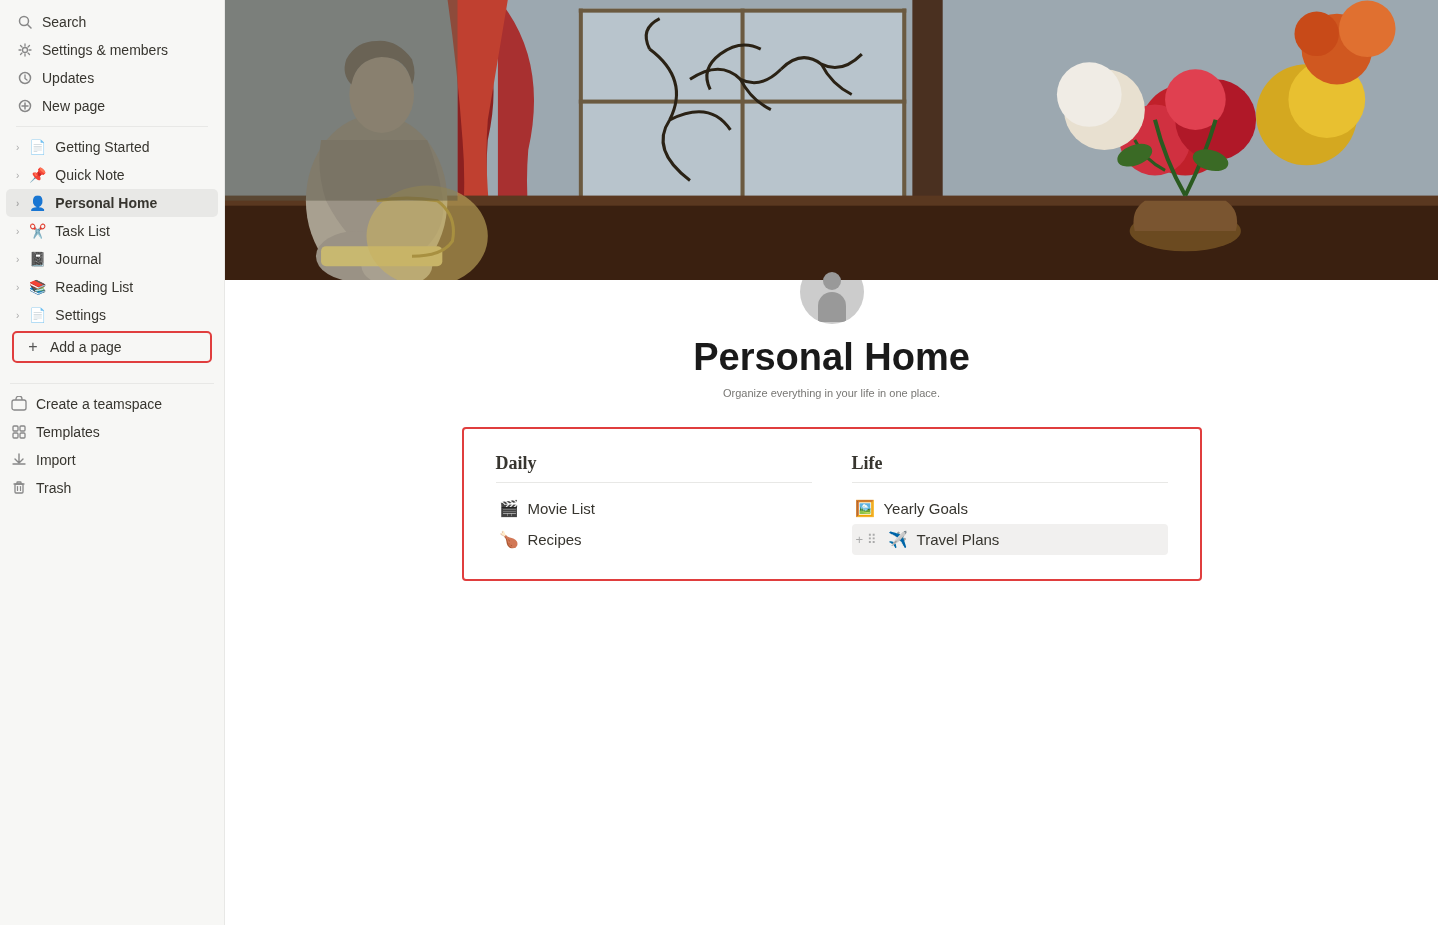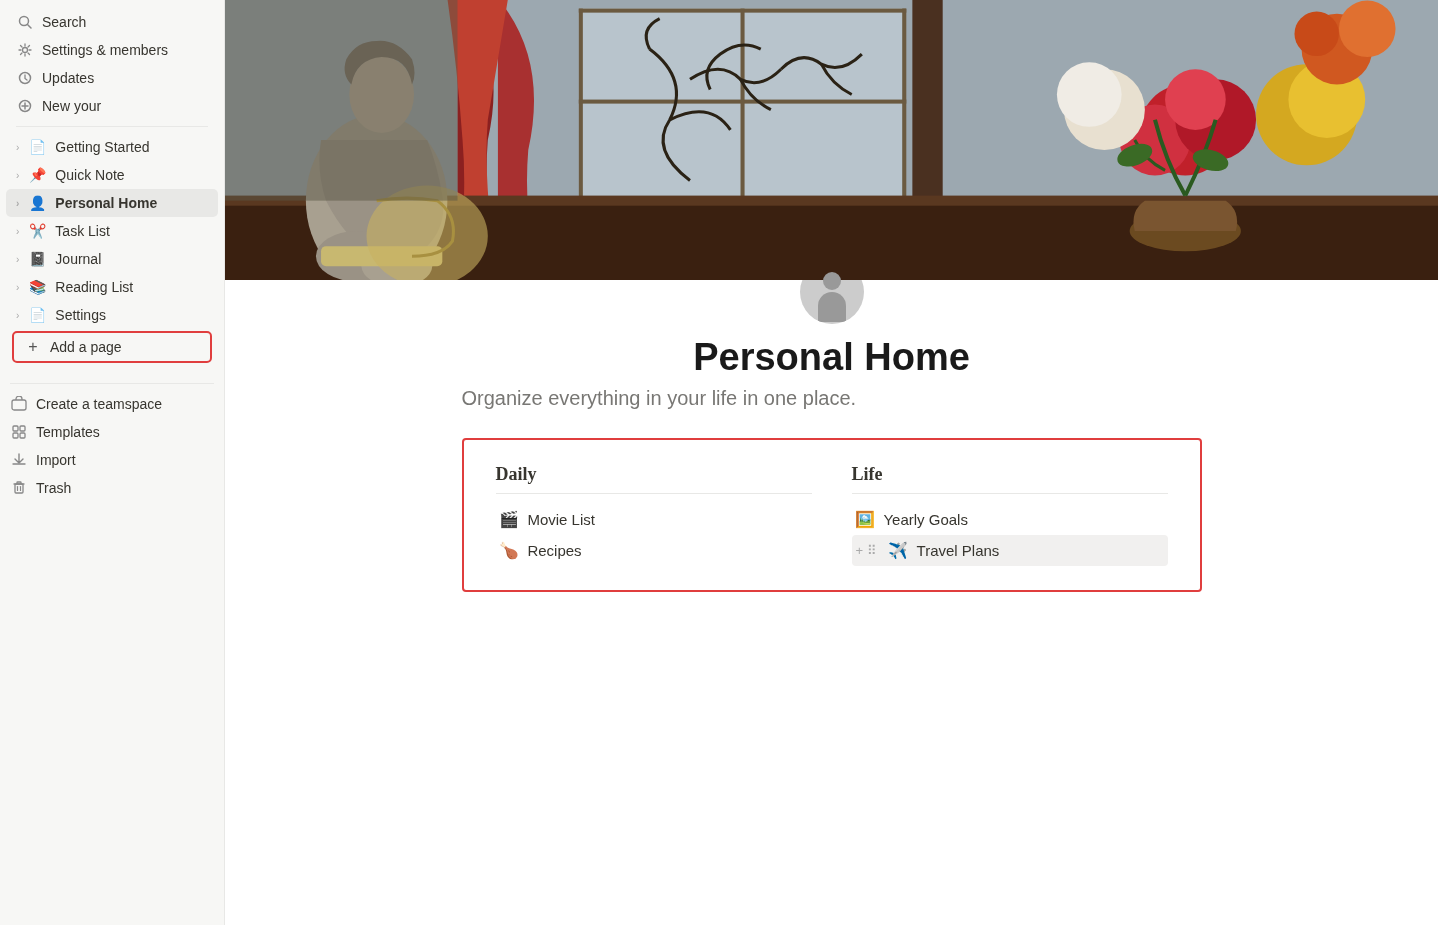--- a/index.html
+++ b/index.html
@@ -119,23 +119,23 @@
     }
 
     .page-title {
       font-size: 38px;
       font-weight: 700;
       color: #1a1a1a;
       text-align: center;
       margin-bottom: 8px;
     }
     .page-subtitle {
-      font-size: 20px;
+      font-size: 11px;
       color: #787774;
-      text-align: left;
+      text-align: center;
       margin-bottom: 28px;
     }
 
     
     .cards-container {
       border: 2px solid #e03e3e;
       border-radius: 4px;
       display: grid;
       grid-template-columns: 1fr 1fr;
       padding: 24px 32px;
@@ -218,21 +218,21 @@
     </div>
 
     <div class="sidebar-item">
       <span class="icon">
         <svg width="14" height="14" viewBox="0 0 14 14" fill="none">
           <circle cx="7" cy="7" r="5.5" stroke="#888" stroke-width="1.5"></circle>
           <line x1="7" y1="4" x2="7" y2="10" stroke="#888" stroke-width="1.5" stroke-linecap="round"></line>
           <line x1="4" y1="7" x2="10" y2="7" stroke="#888" stroke-width="1.5" stroke-linecap="round"></line>
         </svg>
       </span>
-      <span class="label">New your</span>
+      <span class="label">New page</span>
     </div>
 
     <div class="sidebar-divider"></div>
 
     <div class="sidebar-item">
       <span class="chevron">›</span>
       <span class="icon">📄</span>
       <span class="label">Getting Started</span>
     </div>
 

